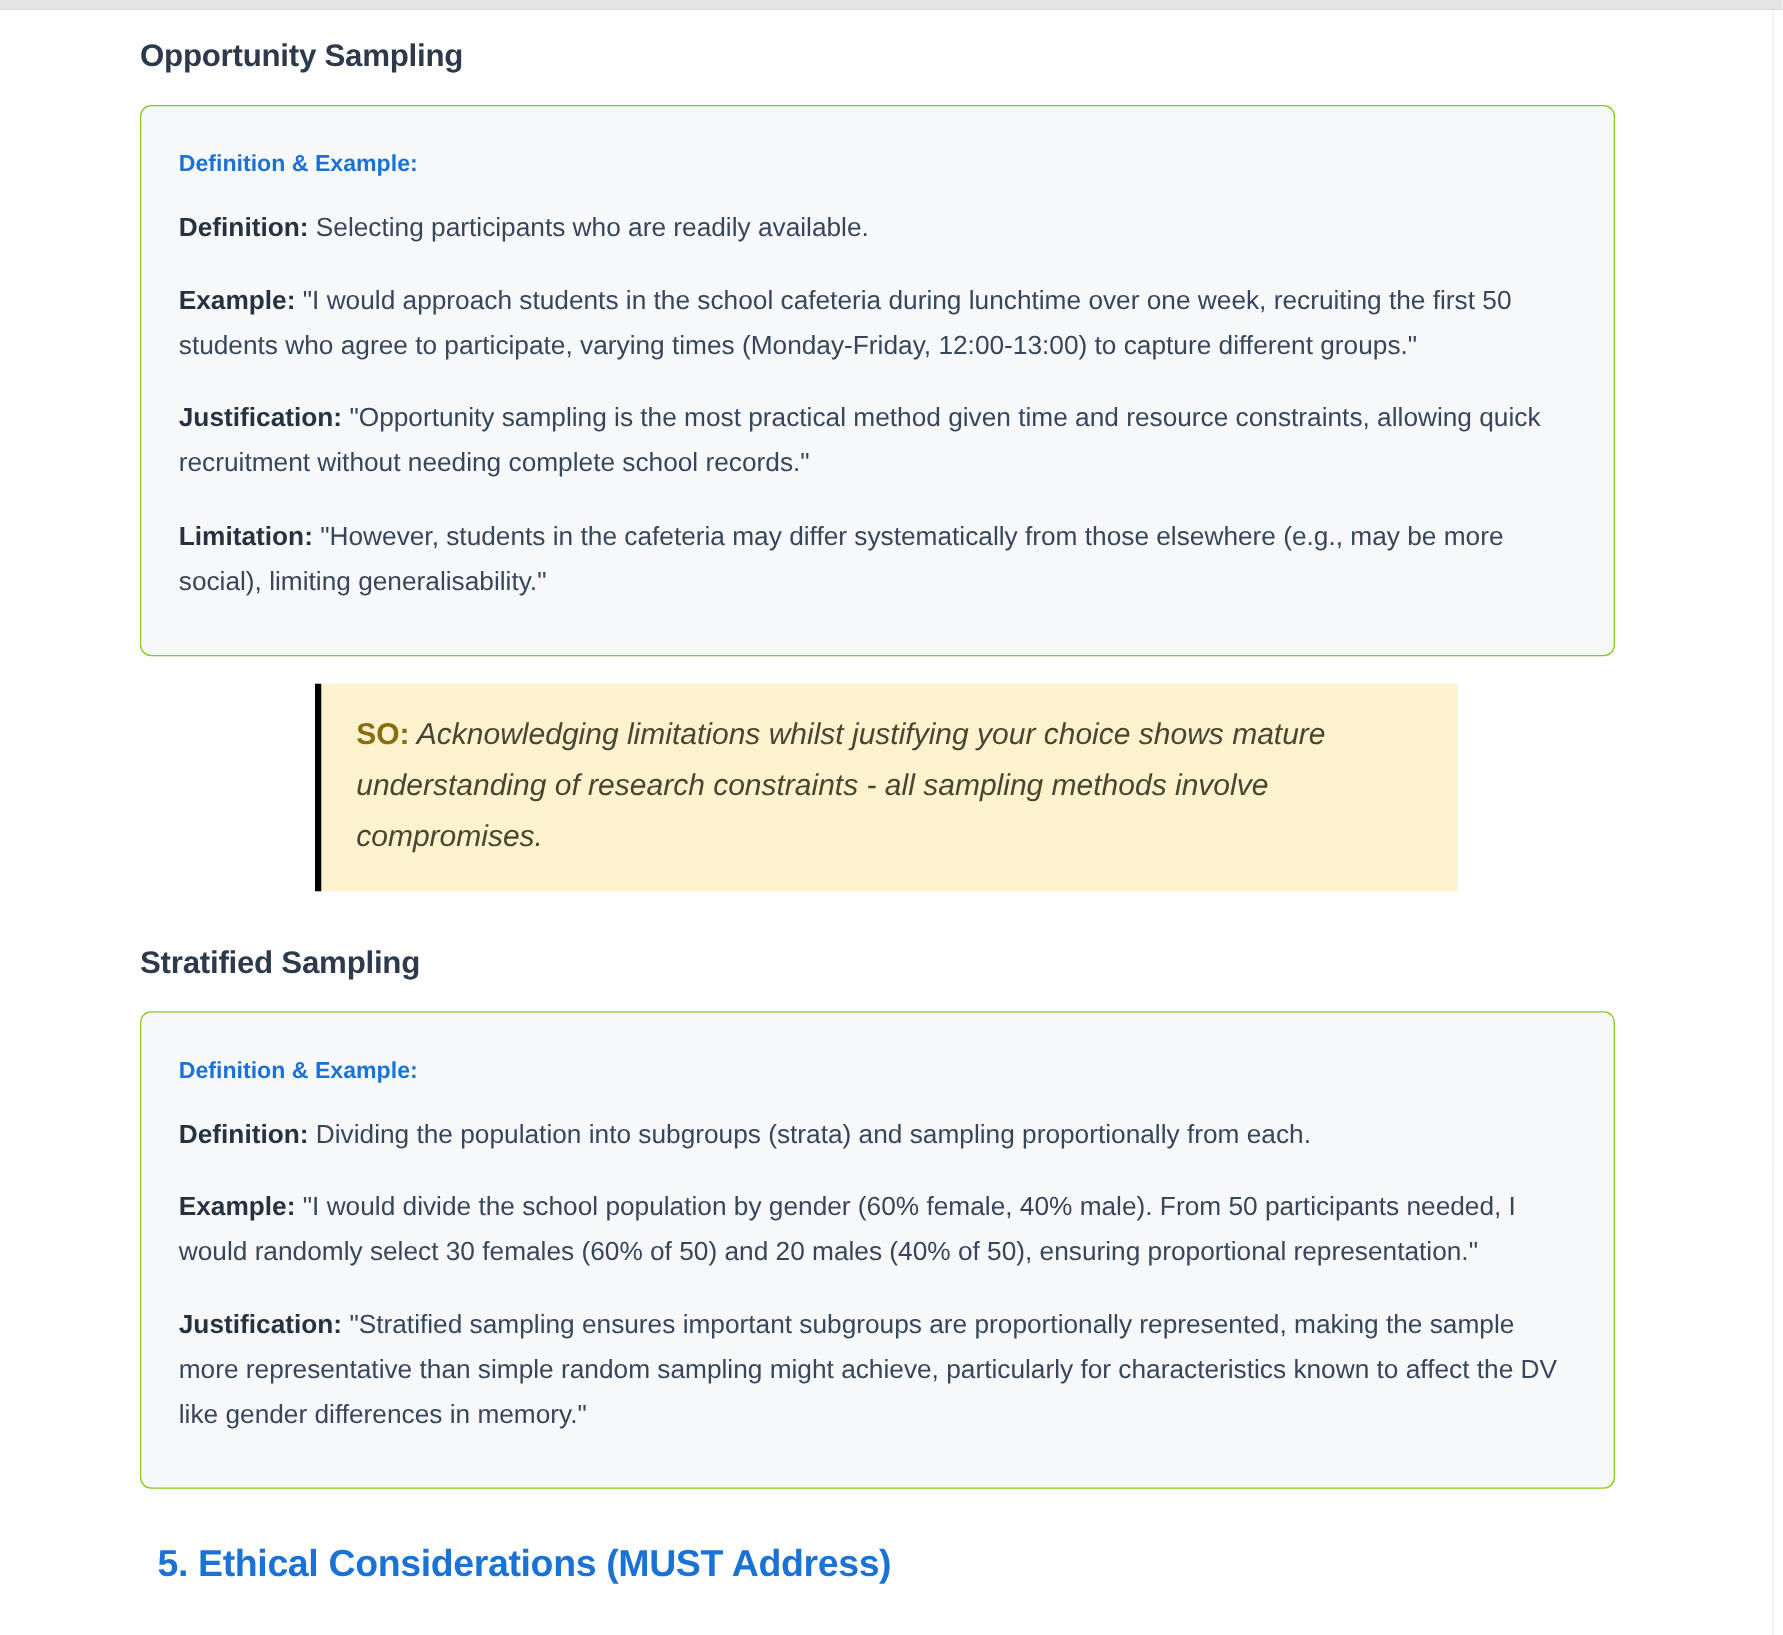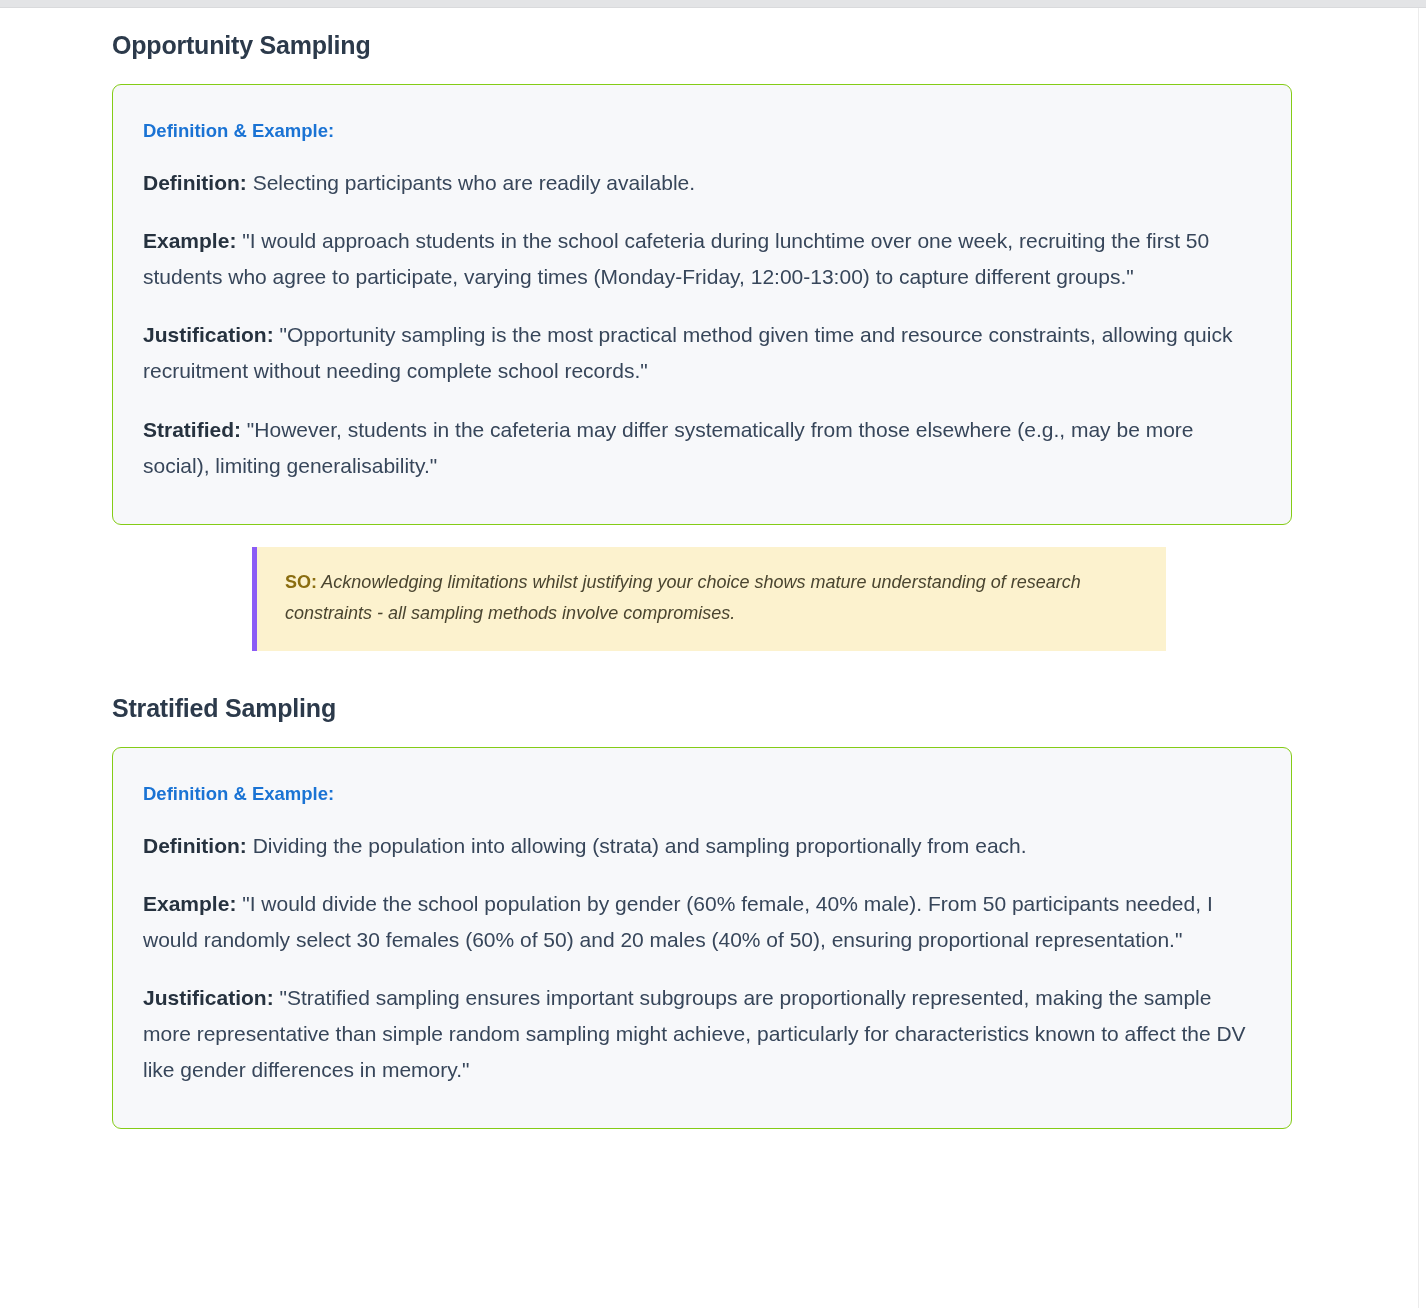--- a/index.html
+++ b/index.html
@@ -83,24 +83,24 @@
     margin: 0 0 22px 0;
   }
   .card-para:last-child { margin-bottom: 0; }
   .card-para b {
     font-weight: bold;
     color: #26323f;
   }
 
   .callout {
     background: #fcf2ce;
-    border-left: 5px solid #8b5cf6;
+    border-left: 5px solid #000000;
     padding: 20px 24px 22px 28px;
     margin: 0 126px 0 140px;
-    font-size: 18px;
+    font-size: 24px;
     line-height: 1.72;
     color: #4a4530;
     font-style: italic;
   }
   .callout b {
     font-style: normal;
     font-weight: bold;
     color: #8a6d10;
   }
 
@@ -135,43 +135,44 @@
 
       <p class="card-para">
         <b>Example:</b><span> "I would approach students in the school cafeteria during lunchtime over one week, recruiting the first 50 students who agree to participate, varying times (Monday-Friday, 12:00-13:00) to capture different groups."</span>
       </p>
 
       <p class="card-para">
         <b>Justification:</b><span> "Opportunity sampling is the most practical method given time and resource constraints, allowing quick recruitment without needing complete school records."</span>
       </p>
 
       <p class="card-para">
-        <b>Stratified:</b><span> "However, students in the cafeteria may differ systematically from those elsewhere (e.g., may be more social), limiting generalisability."</span>
+        <b>Limitation:</b><span> "However, students in the cafeteria may differ systematically from those elsewhere (e.g., may be more social), limiting generalisability."</span>
       </p>
     </div>
 
     <div class="callout">
       <b>SO:</b><span> Acknowledging limitations whilst justifying your choice shows mature understanding of research constraints - all sampling methods involve compromises.</span>
     </div>
 
     <div class="spacer-lg"></div>
 
     <h3 class="section-heading">Stratified Sampling</h3>
 
     <div class="info-card">
       <div class="card-title">Definition &amp; Example:</div>
 
       <p class="card-para">
-        <b>Definition:</b><span> Dividing the population into allowing (strata) and sampling proportionally from each.</span>
+        <b>Definition:</b><span> Dividing the population into subgroups (strata) and sampling proportionally from each.</span>
       </p>
 
       <p class="card-para">
         <b>Example:</b><span> "I would divide the school population by gender (60% female, 40% male). From 50 participants needed, I would randomly select 30 females (60% of 50) and 20 males (40% of 50), ensuring proportional representation."</span>
       </p>
 
       <p class="card-para">
         <b>Justification:</b><span> "Stratified sampling ensures important subgroups are proportionally represented, making the sample more representative than simple random sampling might achieve, particularly for characteristics known to affect the DV like gender differences in memory."</span>
       </p>
     </div>
 
+    <h2 class="blue-heading">5. Ethical Considerations (MUST Address)</h2>
 
   </div>
 </div>
 
 </body></html>

